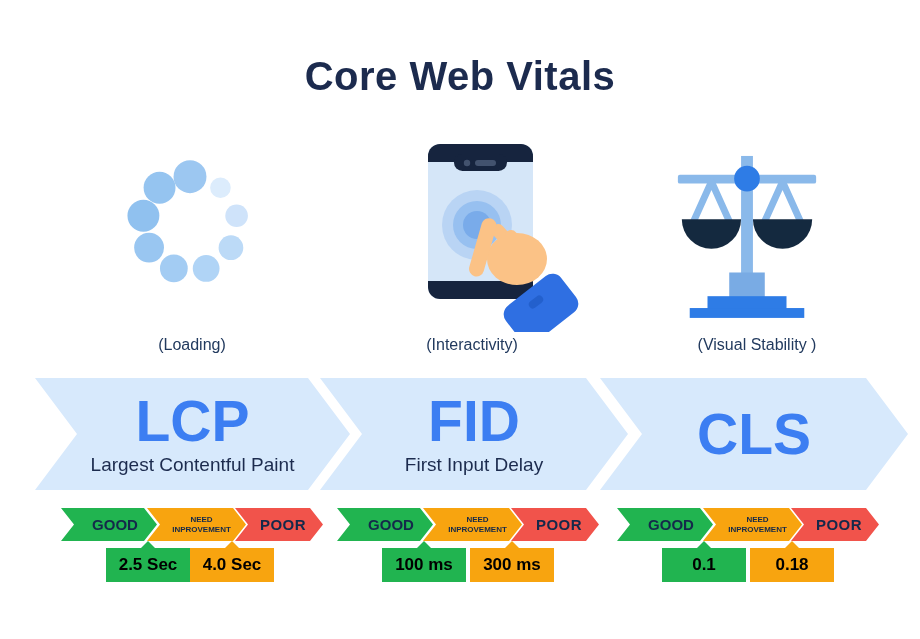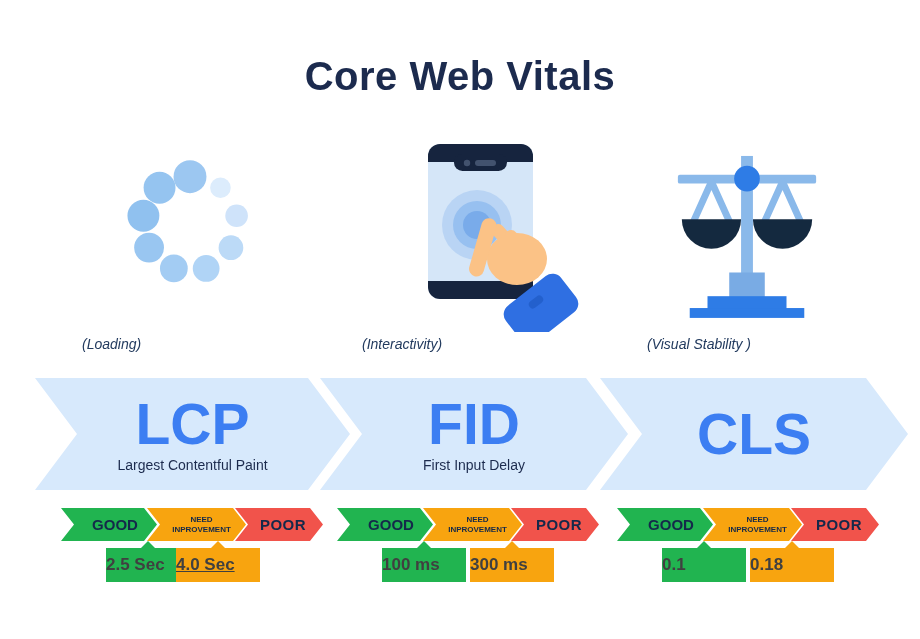--- a/index.html
+++ b/index.html
@@ -12,41 +12,41 @@
     --c-striptext:#14294a;
   }
   *{margin:0;padding:0;box-sizing:border-box;}
   body{background:#fff;font-family:"Liberation Sans",sans-serif;}
   .stage{position:relative;width:920px;height:639px;background:#ffffff;overflow:hidden;}
 
   .title{position:absolute;top:54px;left:0;width:920px;text-align:center;
     font-size:40px;font-weight:bold;color:var(--c-navy);letter-spacing:.5px;}
 
   .icon-wrap{position:absolute;}
-  .caption{position:absolute;top:336px;width:220px;
-    font-size:14px;font-style:italic;color:#223a5e;}
+  .caption{position:absolute;top:336px;width:220px;text-align:center;
+    font-size:16px;color:#223a5e;}
 
   .band{position:absolute;top:378px;left:0;width:920px;height:136px;}
   .band-seg{position:absolute;top:0;height:112px;background:var(--c-band);
     clip-path:polygon(0 0, calc(100% - 42px) 0, 100% 50%, calc(100% - 42px) 100%, 0 100%, 42px 50%);
     display:flex;flex-direction:column;align-items:center;justify-content:center;}
   .abbr{font-size:57px;line-height:1.0;font-weight:bold;color:var(--c-metric);}
-  .mname{font-size:14px;color:var(--c-navy);margin-top:4px;}
+  .mname{font-size:19px;color:var(--c-navy);margin-top:4px;}
 
   .strip{position:absolute;top:508px;width:262px;height:33px;}
   .rate-seg{position:absolute;top:0;height:33px;
     clip-path:polygon(0 0, calc(100% - 13px) 0, 100% 50%, calc(100% - 13px) 100%, 0 100%, 13px 50%);
     display:flex;flex-direction:column;align-items:center;justify-content:center;
     color:var(--c-striptext);font-weight:bold;}
   .rate-good{left:0;width:96px;background:var(--c-good);font-size:15px;padding-left:12px;}
   .rate-need{left:86px;width:99px;background:var(--c-warn);font-size:8px;line-height:1.2;padding-left:10px;text-align:center;}
   .rate-poor{left:174px;width:88px;background:var(--c-poor);font-size:15px;padding-left:8px;letter-spacing:.5px;}
 
   .tbox{position:absolute;top:548px;width:84px;height:34px;line-height:34px;
-    color:#404040;font-size:17px;font-weight:bold;}
+    text-align:center;color:#000000;font-size:17px;font-weight:bold;}
   .tbox::before{content:"";position:absolute;top:-7px;left:50%;margin-left:-7px;
     border-left:7px solid transparent;border-right:7px solid transparent;}
   .tbox.green{background:var(--c-good);}
   .tbox.green::before{border-bottom:7px solid var(--c-good);}
   .tbox.orange{background:var(--c-warn);}
   .tbox.orange::before{border-bottom:7px solid var(--c-warn);}
 </style>
 </head>
 <body>
 
@@ -145,21 +145,21 @@
   <div class="strip" style="left:617px;">
     <div class="rate-seg rate-good">GOOD</div>
     <div class="rate-seg rate-need">
       <span>NEED</span>
       <span>INPROVEMENT</span>
     </div>
     <div class="rate-seg rate-poor">POOR</div>
   </div>
 
   <div class="tbox green" style="left:106px;">2.5 Sec</div>
-  <div class="tbox orange" style="left:176px;text-decoration:underline;">4.0 Sec</div>
+  <div class="tbox orange" style="left:190px;">4.0 Sec</div>
 
   <div class="tbox green" style="left:382px;">100 ms</div>
   <div class="tbox orange" style="left:470px;">300 ms</div>
 
   <div class="tbox green" style="left:662px;">0.1</div>
   <div class="tbox orange" style="left:750px;">0.18</div>
 
 </div>
 
 </body></html>

